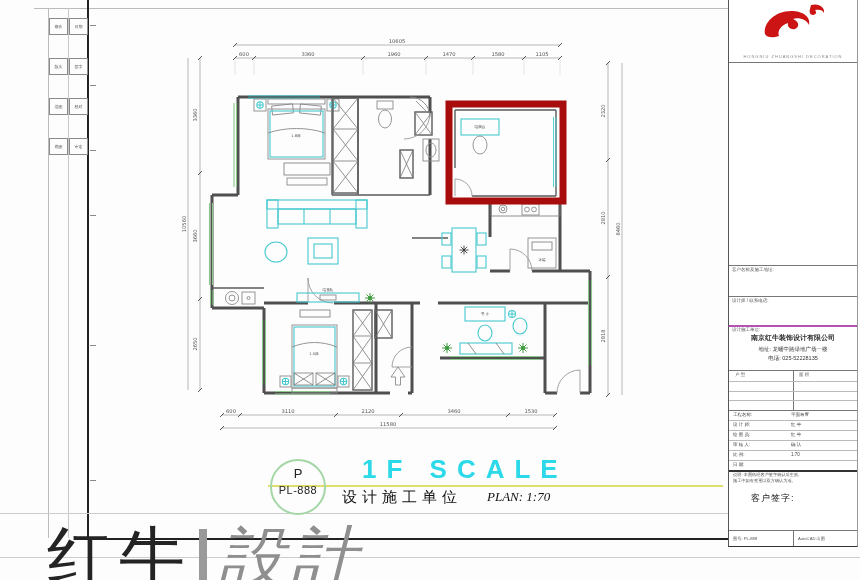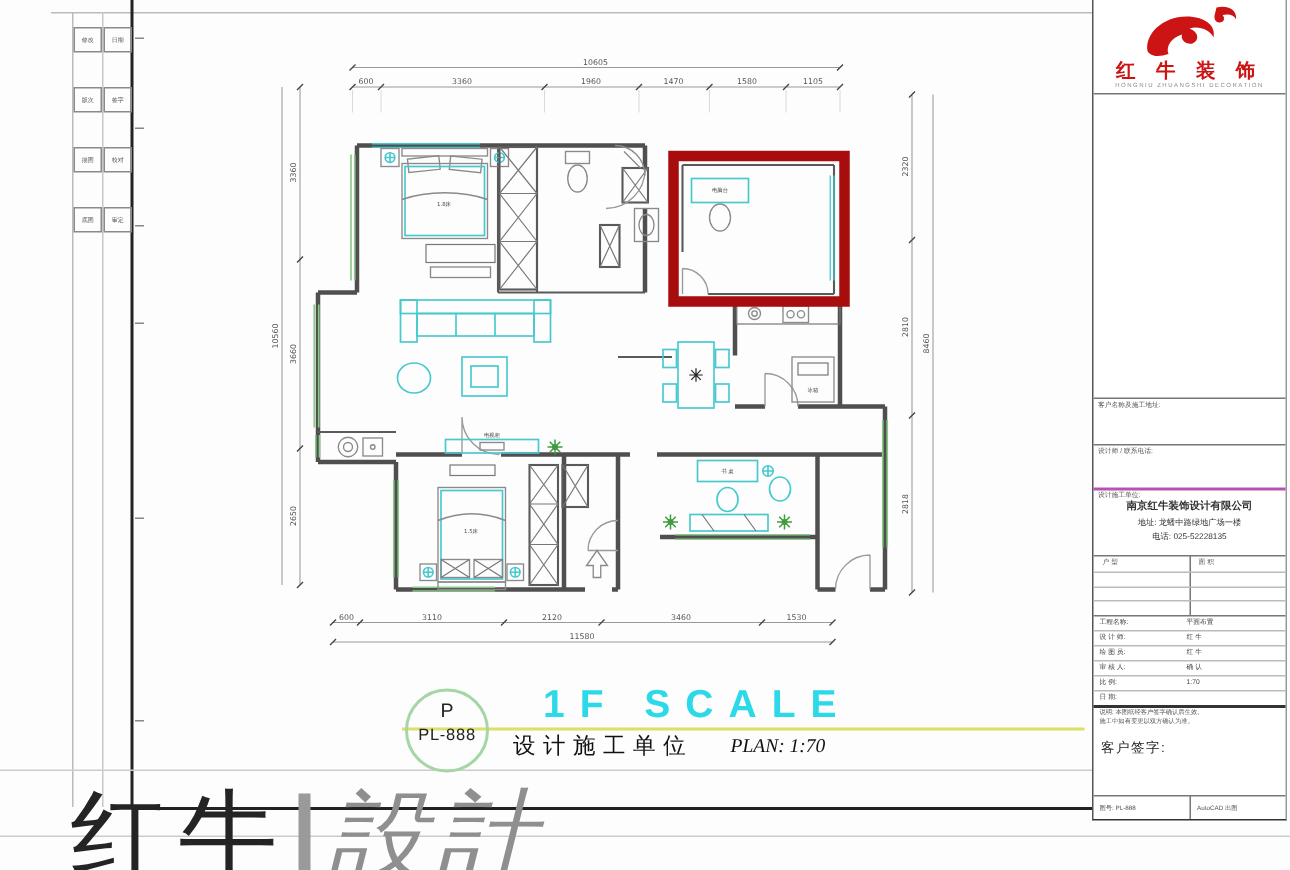--- a/index.html
+++ b/index.html
@@ -55,21 +55,21 @@
             letter-spacing:5px;color:var(--brand-red);}
   #tb-tagline{position:absolute;top:54px;width:100%;text-align:center;font-size:4px;color:#888;letter-spacing:1px;}
   .tb-tiny{position:absolute;left:3px;font-size:4.5px;color:#555;}
   #tb-company{position:absolute;top:332px;width:100%;text-align:center;color:#333;}
   #tb-company div:nth-child(1){font-size:7px;font-weight:bold;margin-bottom:2px;}
   #tb-company div{font-size:5.5px;line-height:1.6;}
   .tb-field{position:absolute;left:0;width:100%;height:10px;font-size:4.5px;color:#444;}
   .tb-field .fl{position:absolute;left:4px;top:2px;}
   .tb-field .fv{position:absolute;left:62px;top:2px;}
   #tb-note{position:absolute;top:472px;left:4px;font-size:4.2px;color:#555;line-height:1.5;}
-  #tb-sign{position:absolute;top:492px;left:5px;font-size:9px;color:#222;letter-spacing:1px;}
+  #tb-sign{position:absolute;top:492px;left:22px;font-size:9px;color:#222;letter-spacing:1px;}
   .tb-foot{position:absolute;top:532px;height:14px;font-size:4.2px;color:#555;line-height:14px;padding-left:4px;}
   #tb-vdiv{position:absolute;left:64px;width:1px;background:#777;}
 </style>
 </head>
 <body>
 
 <div id="page">
 
   <div>
     <div class="hline" style="left:34px;top:8px;width:694px;"></div>
@@ -353,21 +353,20 @@
     <span class="wm-bar"></span>
     <span class="wm-right">設計</span>
   </div>
 
   <div id="titleblock">
 
     <svg class="abs" style="left:24px;top:2px;" width="80" height="36" viewBox="0 0 80 36">
       <path fill="#cc1414" d="M58,3 C66,1 72,5 71,11 C70,8 66,7 62,8 C64,10 63,13 60,13 C57,13 56,10 57,7 Z"></path>
       <path fill="#cc1414" d="M12,32 C10,21 22,9 38,9 C50,9 58,15 56,23 C54,18 46,15 40,17 C46,19 47,25 42,27 C38,28 34,25 35,21 C28,23 24,29 26,34 C20,36 14,36 12,32 Z"></path>
     </svg>
-    <div id="tb-brand">红 牛 装 饰</div>
     <div id="tb-tagline">HONGNIU ZHUANGSHI DECORATION</div>
     <div class="tb-hline" style="top:62px;"></div>
 
     <div class="tb-hline" style="top:265px;"></div>
     <div class="tb-tiny" style="top:267px;">客户名称及施工地址:</div>
     <div class="tb-hline" style="top:296px;"></div>
     <div class="tb-tiny" style="top:298px;">设计师 / 联系电话:</div>
     <div class="abs" style="left:0;top:325px;width:100%;height:1.5px;background:var(--divider-magenta);"></div>
     <div class="tb-tiny" style="top:327px;">设计施工单位:</div>
     <div id="tb-company">

